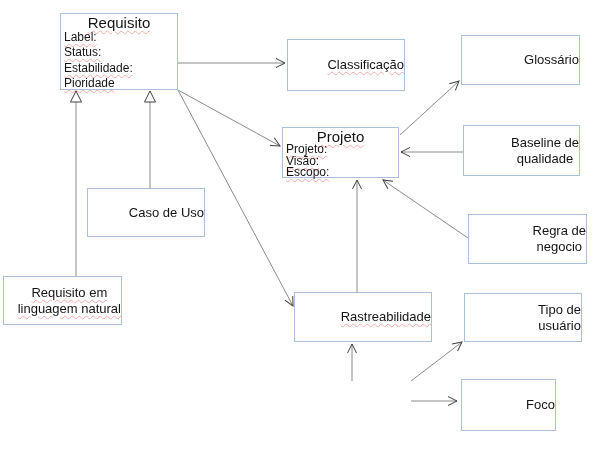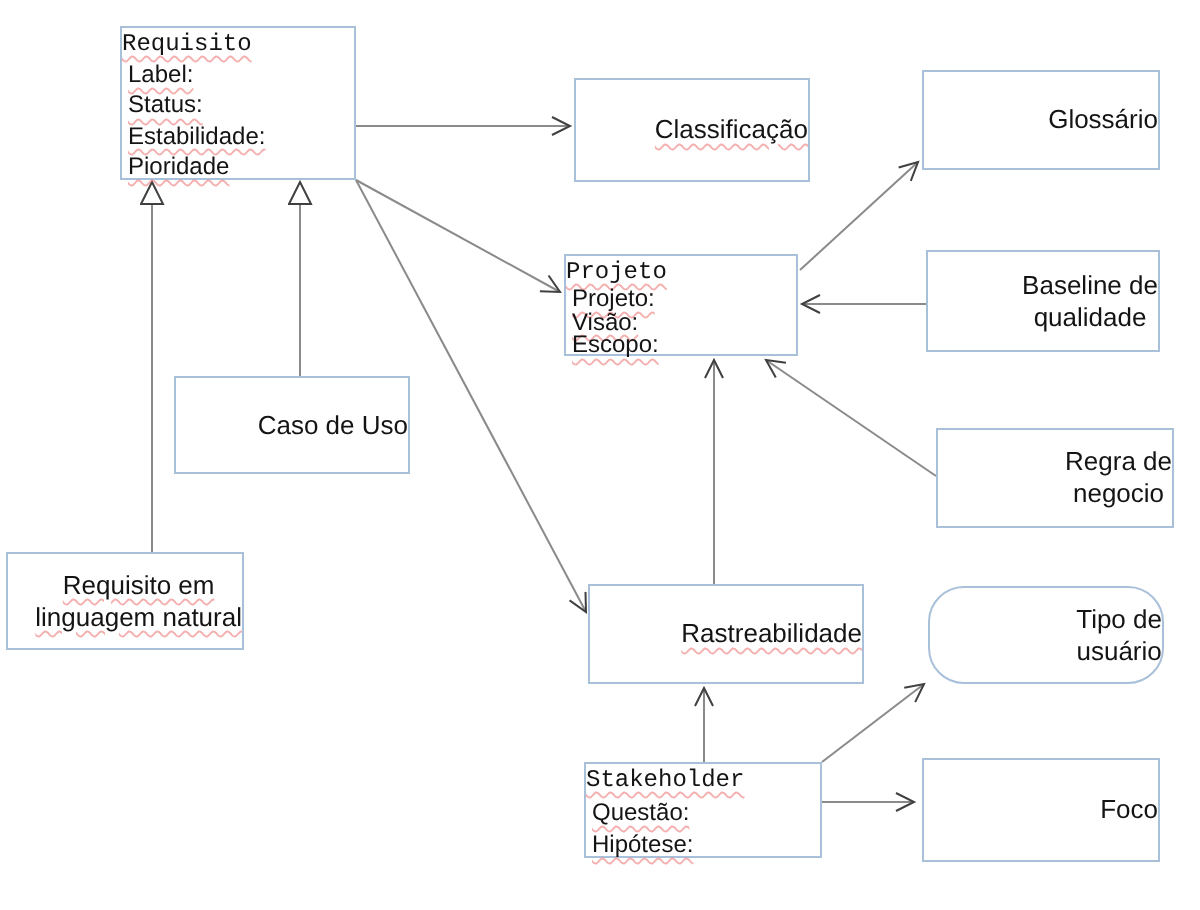--- a/index.html
+++ b/index.html
@@ -4,21 +4,21 @@
 <style>
   html,body{margin:0;padding:0;background:#ffffff;}
   body{width:600px;height:455px;font-family:"Liberation Sans",sans-serif;}
   .canvas{position:relative;width:600px;height:455px;background:#ffffff;overflow:hidden;}
   #edges-svg{position:absolute;left:0;top:0;pointer-events:none;}
   .node{position:absolute;background:#ffffff;border:1px solid var(--box-border,#a9c0da);
         box-sizing:border-box;color:var(--text,#141414);}
   .label-box{display:flex;align-items:center;justify-content:flex-end;text-align:center;
         font-size:13px;line-height:16px;}
   .node-label span{display:block;white-space:nowrap;}
-  .node-title{font-size:12px;line-height:15px;padding-top:1px;white-space:nowrap;font-family:Liberation Mono, monospace;}
+  .node-title{text-align:center;font-size:15px;line-height:15px;padding-top:1px;white-space:nowrap;}
   .node-attr{font-size:12px;padding-left:3px;white-space:nowrap;}
   .squiggle{text-decoration-line:underline;text-decoration-style:wavy;
         text-decoration-color:var(--squiggle,rgba(235,110,110,.55));
         text-decoration-thickness:1px;text-underline-offset:2px;}
 </style>
 </head>
 <body>
 
 <div class="canvas" style="background: rgb(255, 255, 255);">
   <svg id="edges-svg" width="600" height="455">
@@ -87,29 +87,24 @@
       <div class="node-label">
         <span class="squiggle">Requisito em</span>
         <span class="squiggle">linguagem natural</span>
       </div>
     </div>
     <div class="node label-box" style="left: 294px; top: 292px; width: 138px; height: 50px;">
       <div class="node-label">
         <span class="squiggle">Rastreabilidade</span>
       </div>
     </div>
-    <div class="node label-box" style="left: 464px; top: 293px; width: 118px; height: 49px; border-radius: 18px;">
+    <div class="node label-box" style="left: 464px; top: 293px; width: 118px; height: 49px;">
       <div class="node-label">
         <span class="">Tipo de</span>
         <span class="">usuário</span>
       </div>
     </div>
-    <div class="node class-box" style="left: 292px; top: 381px; width: 119px; height: 48px;">
-      <div class="node-title squiggle">Stakeholder</div>
-      <div class="node-attr squiggle" style="line-height: 16px;">Questão:</div>
-      <div class="node-attr squiggle" style="line-height: 16px;">Hipótese:</div>
-    </div>
-    <div class="node label-box" style="left: 461px; top: 379px; width: 119px; height: 52px;">
+    <div class="node label-box" style="left: 461px; top: 379px; width: 95px; height: 52px;">
       <div class="node-label">
         <span class="">Foco</span>
       </div>
     </div>
   </div>
 
 </body></html>

